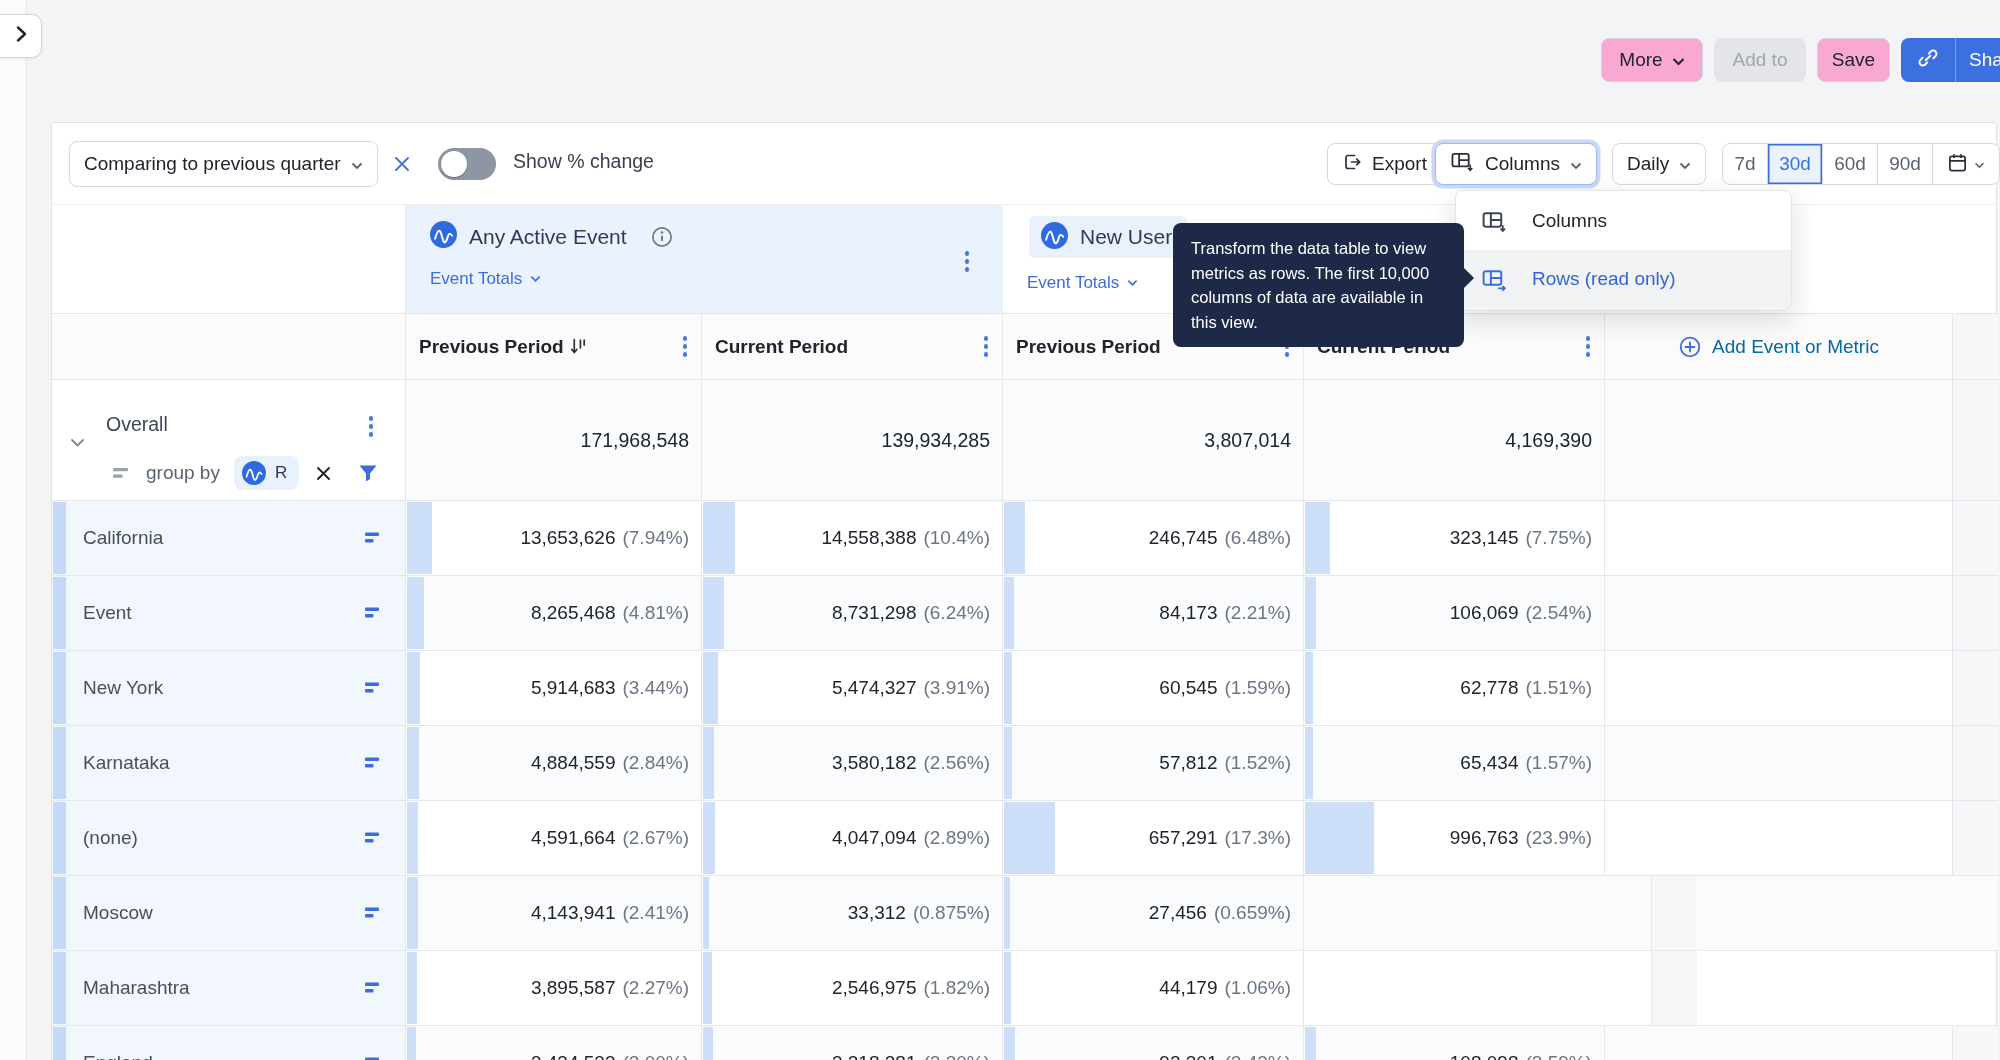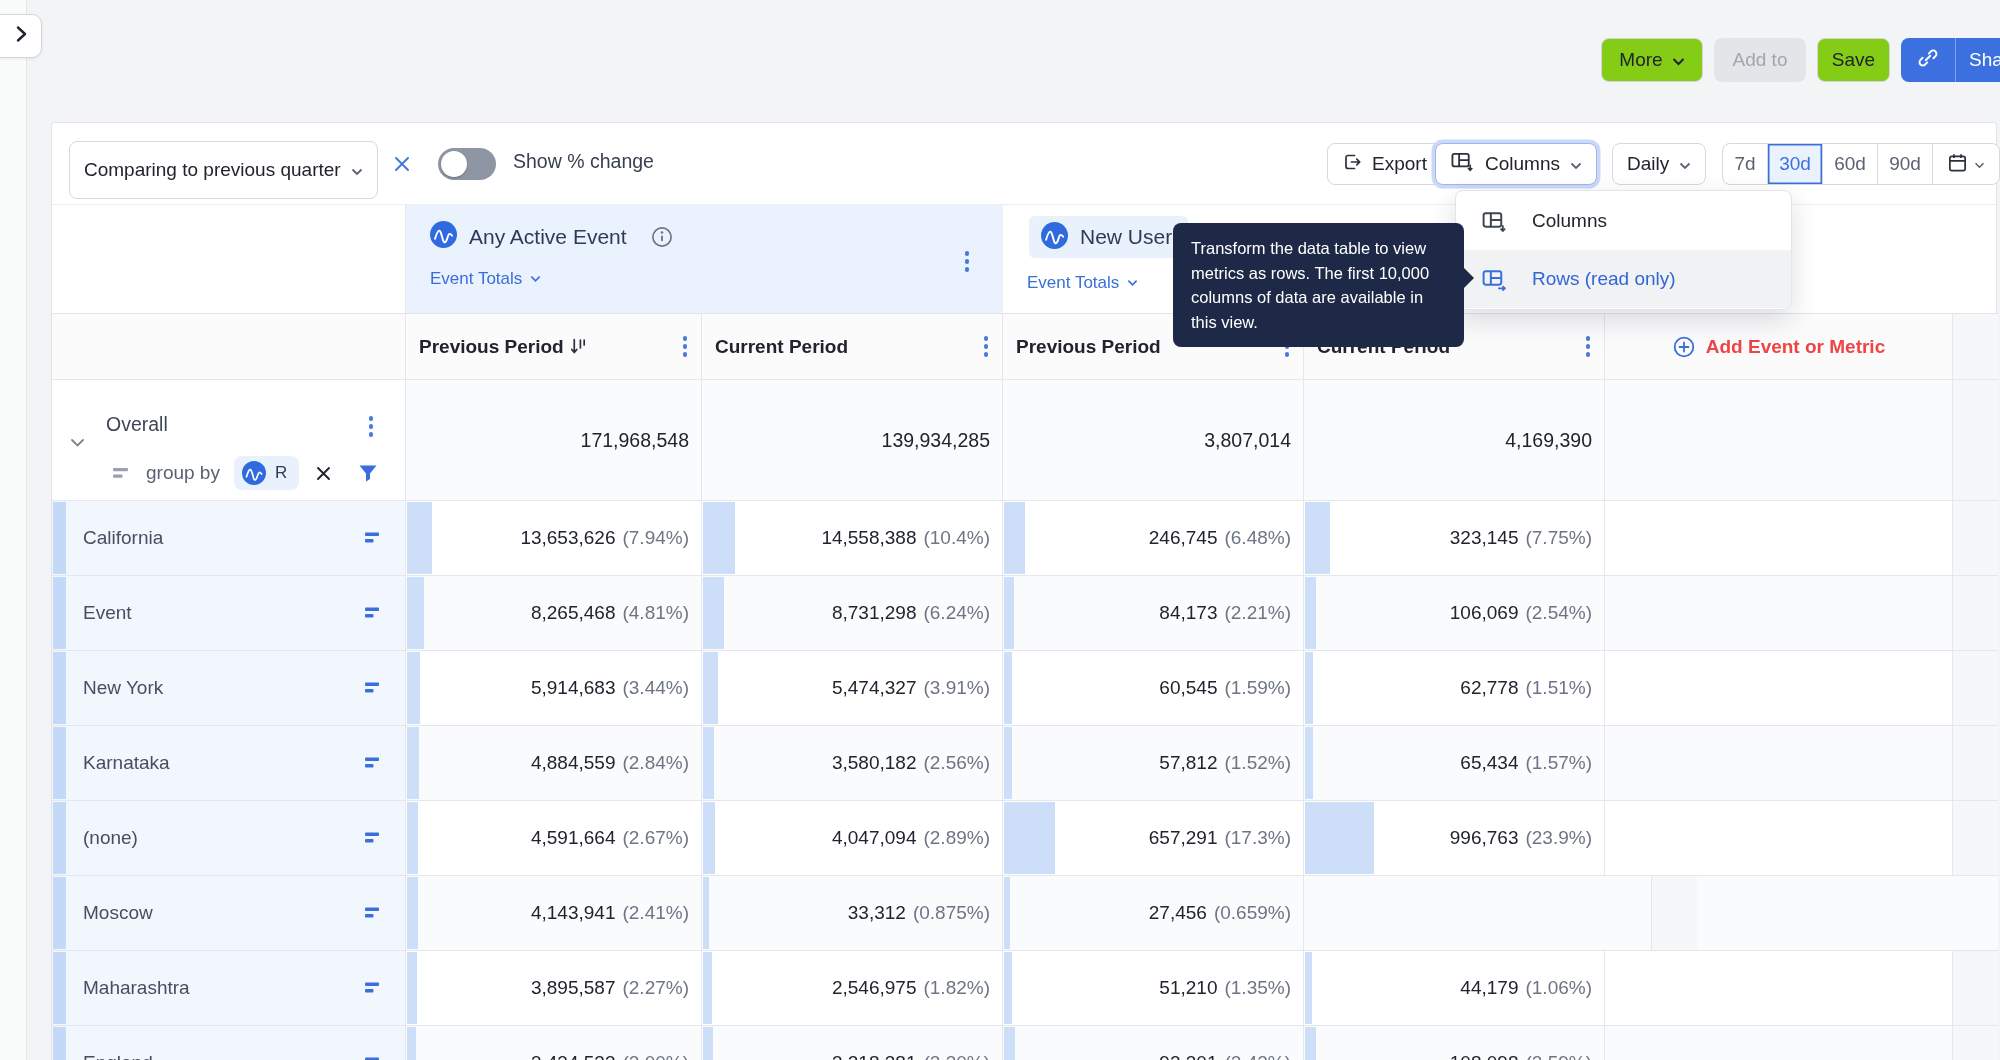--- a/index.html
+++ b/index.html
@@ -7,34 +7,34 @@
   #screen{position:relative;width:2000px;height:1060px;overflow:hidden;background:#f3f4f6;}
   .abs{position:absolute;}
 
   
   .left-rail{left:0;top:0;width:27px;height:1060px;background:#fafbfb;border-right:1px solid #e4e5e9;}
   .expand-btn{left:-14px;top:14px;width:56px;height:44px;background:#fff;border:1px solid #d2d5db;border-radius:10px;
     box-shadow:0 1px 3px rgba(20,25,40,.08);display:flex;align-items:center;justify-content:flex-end;padding-right:13px;cursor:pointer;z-index:5;}
 
   
   .tbtn{top:38px;height:44px;border-radius:8px;display:flex;align-items:center;justify-content:center;gap:9px;
-    font-size:19px;color:#21242c;background:#84cc16;border:1px solid #d3d5db;cursor:pointer;}
+    font-size:19px;color:#21242c;background:#f9a8d4;border:1px solid #d3d5db;cursor:pointer;}
   .tbtn.disabled{background:#e4e5e9;border:none;color:#a0a5b1;cursor:default;}
   .share-split{left:1901px;top:38px;width:122px;height:44px;background:#3c6fdf;border-radius:8px;display:flex;align-items:stretch;color:#fff;cursor:pointer;}
   .share-link{width:55px;display:flex;align-items:center;justify-content:center;border-right:1px solid rgba(255,255,255,.35);}
   .share-label{display:flex;align-items:center;padding-left:13px;font-size:19px;}
 
   
   .card{left:51px;top:122px;width:1946px;height:960px;background:#fff;border:1px solid #e1e3e8;border-bottom:none;border-radius:4px 4px 0 0;}
 
   
   .filter-row{position:absolute;left:0;top:0;width:100%;height:82px;border-bottom:1px solid #eceef2;}
   .wbtn{position:absolute;background:#fff;border:1px solid #d5d8de;border-radius:8px;display:flex;align-items:center;gap:10px;
     font-size:19px;color:#21242c;padding:0 14px;cursor:pointer;}
-  .cmp-btn{left:17px;top:18px;height:58px;}
+  .cmp-btn{left:17px;top:18px;height:46px;}
   .x-btn{left:336px;top:27px;width:28px;height:28px;display:flex;align-items:center;justify-content:center;cursor:pointer;}
   .toggle{left:386px;top:25px;width:58px;height:32px;background:#8f96a3;border-radius:16px;cursor:pointer;}
   .knob{position:absolute;left:3px;top:3px;width:26px;height:26px;border-radius:50%;background:#fff;box-shadow:0 1px 2px rgba(0,0,0,.25);}
   .show-label{left:461px;top:27px;font-size:19.5px;color:#3a4050;}
   .export-btn{left:1275px;top:20px;height:42px;}
   .columns-btn{left:1383px;top:20px;height:42px;border:1px solid #9db8ef;box-shadow:0 0 0 3.5px #c9d9f7;}
   .daily-btn{left:1560px;top:20px;height:42px;}
   .seg{position:absolute;left:1670px;top:20px;height:42px;display:flex;border:1px solid #d5d8de;border-radius:8px;background:#fff;overflow:hidden;}
   .segbtn{width:55px;display:flex;align-items:center;justify-content:center;font-size:19px;color:#5a6172;border-right:1px solid #d5d8de;cursor:pointer;}
   .segbtn:first-child{width:45px;}
@@ -58,21 +58,21 @@
   .nu-chip{position:absolute;left:26px;top:11px;height:42px;padding:0 16px 0 12px;background:#e9f1fd;border-radius:6px;display:flex;align-items:center;gap:12px;}
   .kebab{display:inline-flex;flex-direction:column;gap:3.5px;cursor:pointer;padding:4px;}
   .kebab i{width:4.5px;height:4.5px;border-radius:50%;background:#4878d9;}
   .mkebab{position:absolute;right:30px;top:42px;}
 
   
   .phrow{height:67px;background:#fbfbfc;}
   .phcell{display:flex;align-items:center;padding:0 10px 0 13px;gap:3px;}
   .phtext{font-size:19px;font-weight:bold;color:#21242c;}
   .ph-kebab{margin-left:auto;}
-  .addhdr{display:flex;align-items:center;justify-content:center;gap:10px;color:#ef4444;font-size:19px;cursor:pointer;font-weight:bold;}
+  .addhdr{display:flex;align-items:center;justify-content:center;gap:10px;color:#0369a1;font-size:19px;cursor:pointer;}
 
   
   .orow{height:121px;background:#fafbfc;}
   .orow .c-label{background:#fff;}
   .o-chev{position:absolute;left:18px;top:54px;cursor:pointer;}
   .o-name{position:absolute;left:54px;top:33px;font-size:19.5px;color:#3f4656;}
   .o-kebab{position:absolute;right:28px;top:32px;}
   .o-line2{position:absolute;left:61px;top:76px;display:flex;align-items:center;gap:14px;}
   .gb-label{font-size:19px;color:#5a6173;}
   .gb-chip{height:34px;padding:0 12px 0 8px;background:#e9f1fd;border-radius:8px;display:flex;align-items:center;gap:9px;font-size:17px;color:#2e3b58;cursor:pointer;}
@@ -583,25 +583,20 @@
             </div>
             <div class="cell dcell c-d1">
               <div class="minibar" style="width:10px"></div>
               <span class="num">3,895,587</span>
               <span class="pct">(2.27%)</span>
             </div>
             <div class="cell dcell c-d">
               <div class="minibar" style="width:9px"></div>
               <span class="num">2,546,975</span>
               <span class="pct">(1.82%)</span>
-            </div>
-            <div class="cell dcell c-d">
-              <div class="minibar" style="width:8px"></div>
-              <span class="num">51,210</span>
-              <span class="pct">(1.35%)</span>
             </div>
             <div class="cell dcell c-d">
               <div class="minibar" style="width:7px"></div>
               <span class="num">44,179</span>
               <span class="pct">(1.06%)</span>
             </div>
             <div class="cell c-add"></div>
             <div class="cell c-fill"></div>
           </div>
           <div class="trow drow stripe">

